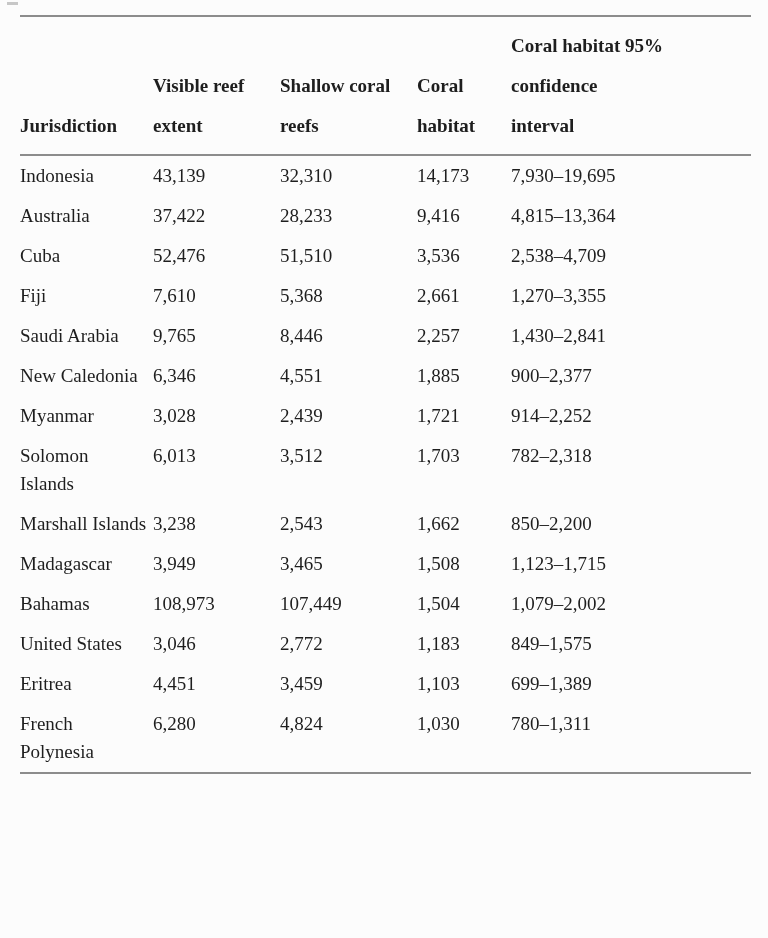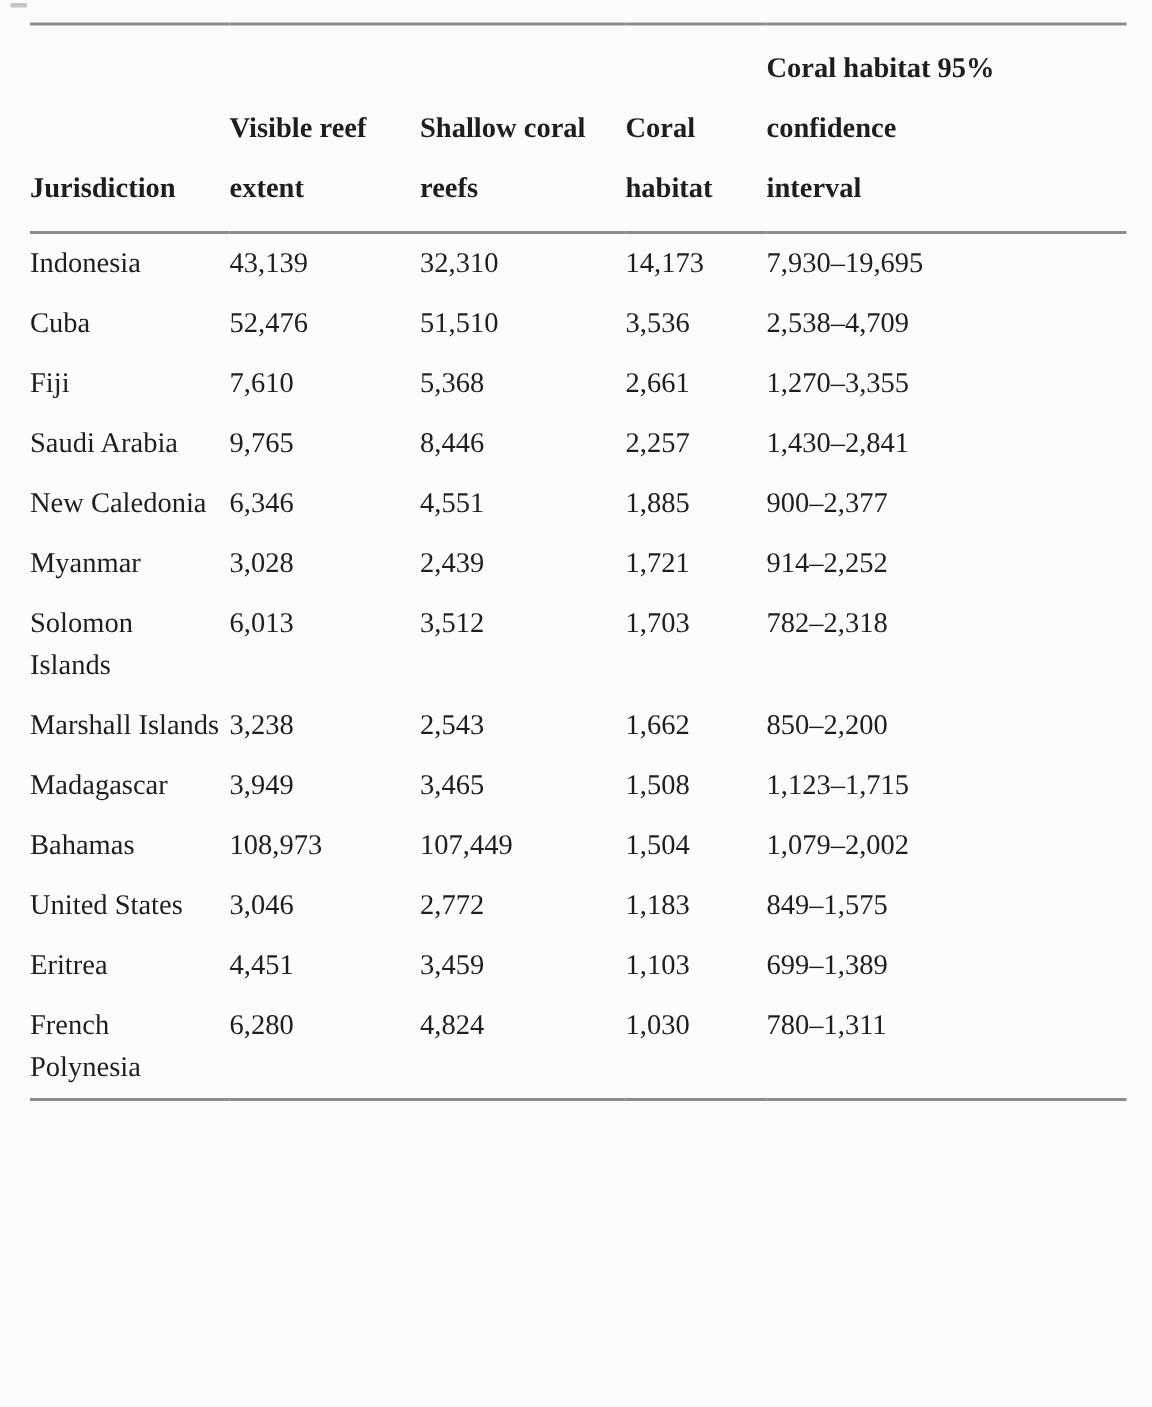--- a/index.html
+++ b/index.html
@@ -81,20 +81,27 @@
     </thead>
     <tbody>
         <tr>
           <td>Indonesia</td>
           <td>43,139</td>
           <td>32,310</td>
           <td>14,173</td>
           <td>7,930–19,695</td>
         </tr>
         <tr>
+          <td>Australia</td>
+          <td>37,422</td>
+          <td>28,233</td>
+          <td>9,416</td>
+          <td>4,815–13,364</td>
+        </tr>
+        <tr>
           <td>Cuba</td>
           <td>52,476</td>
           <td>51,510</td>
           <td>3,536</td>
           <td>2,538–4,709</td>
         </tr>
         <tr>
           <td>Fiji</td>
           <td>7,610</td>
           <td>5,368</td>

